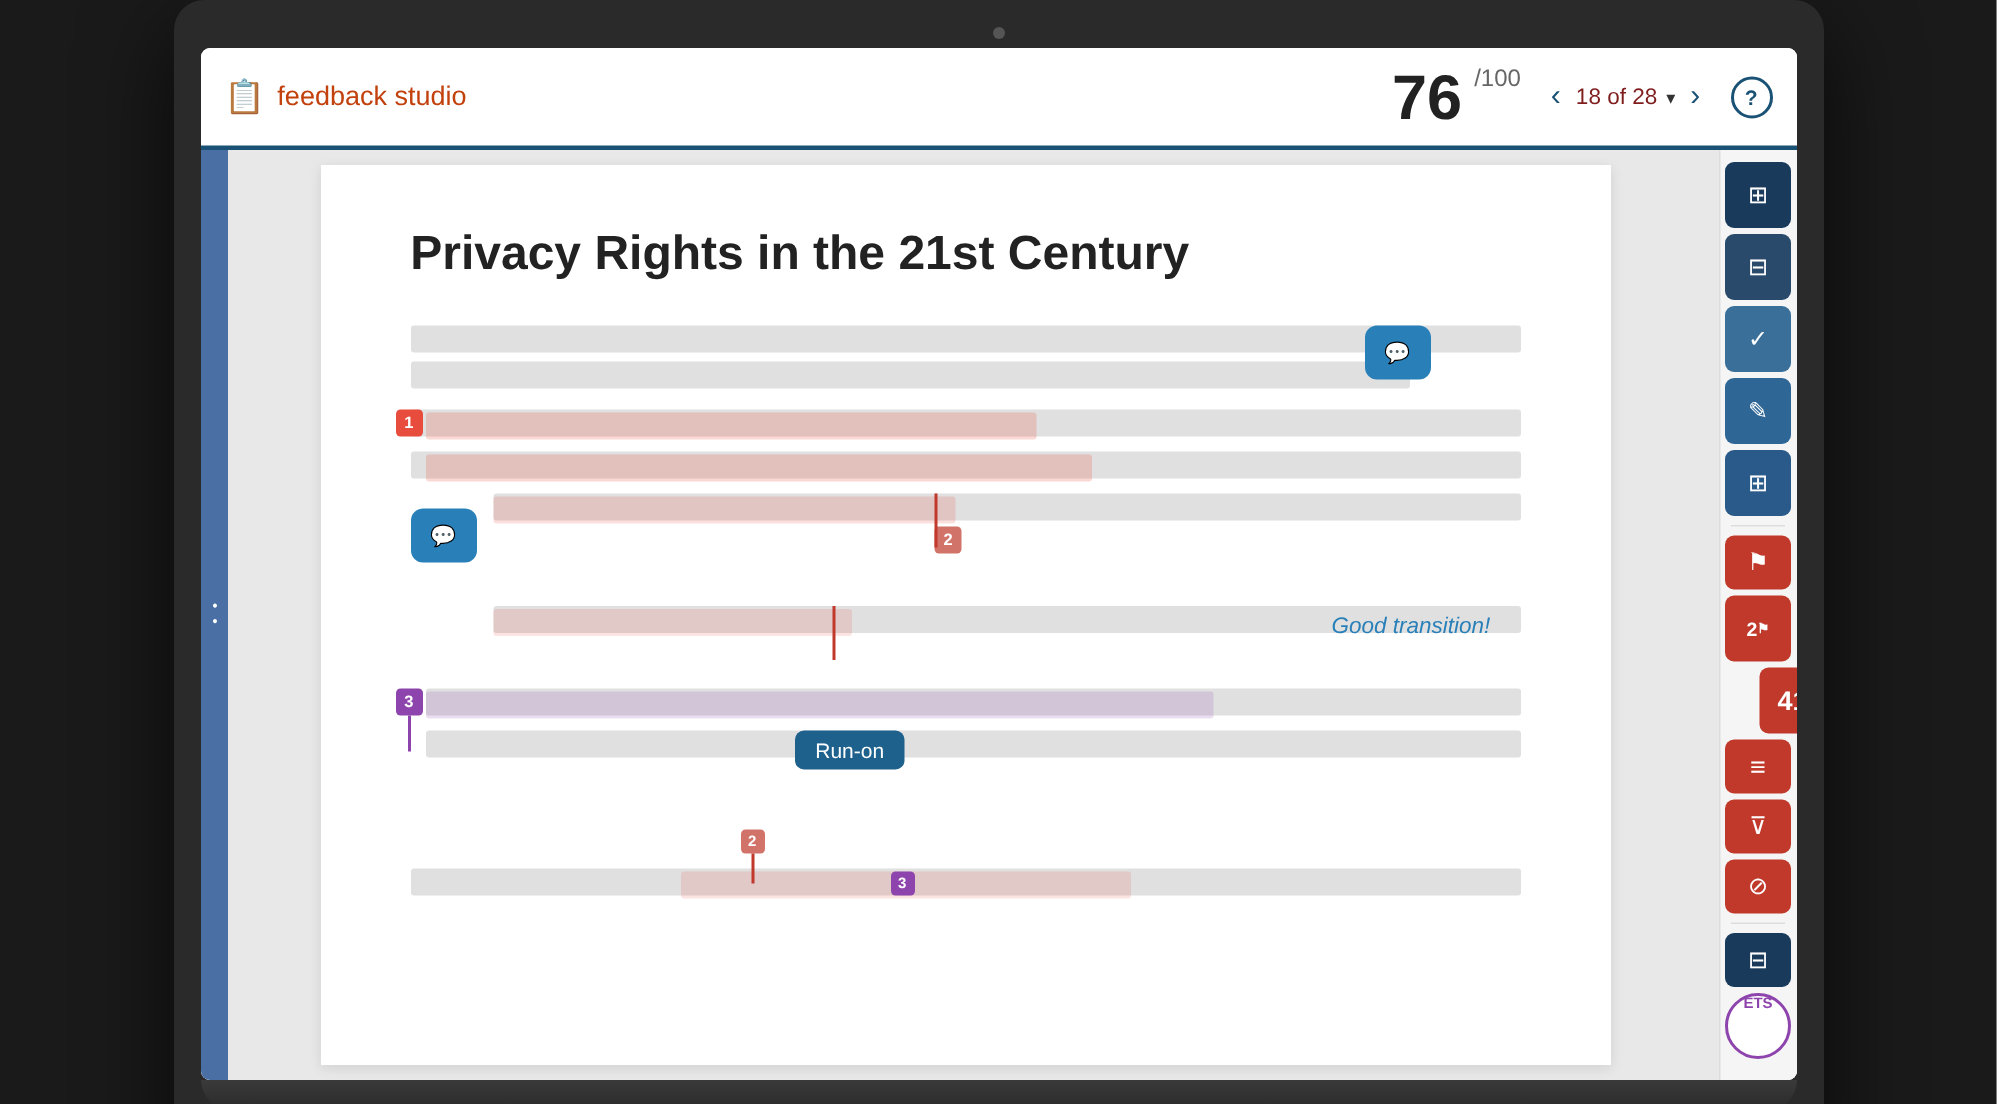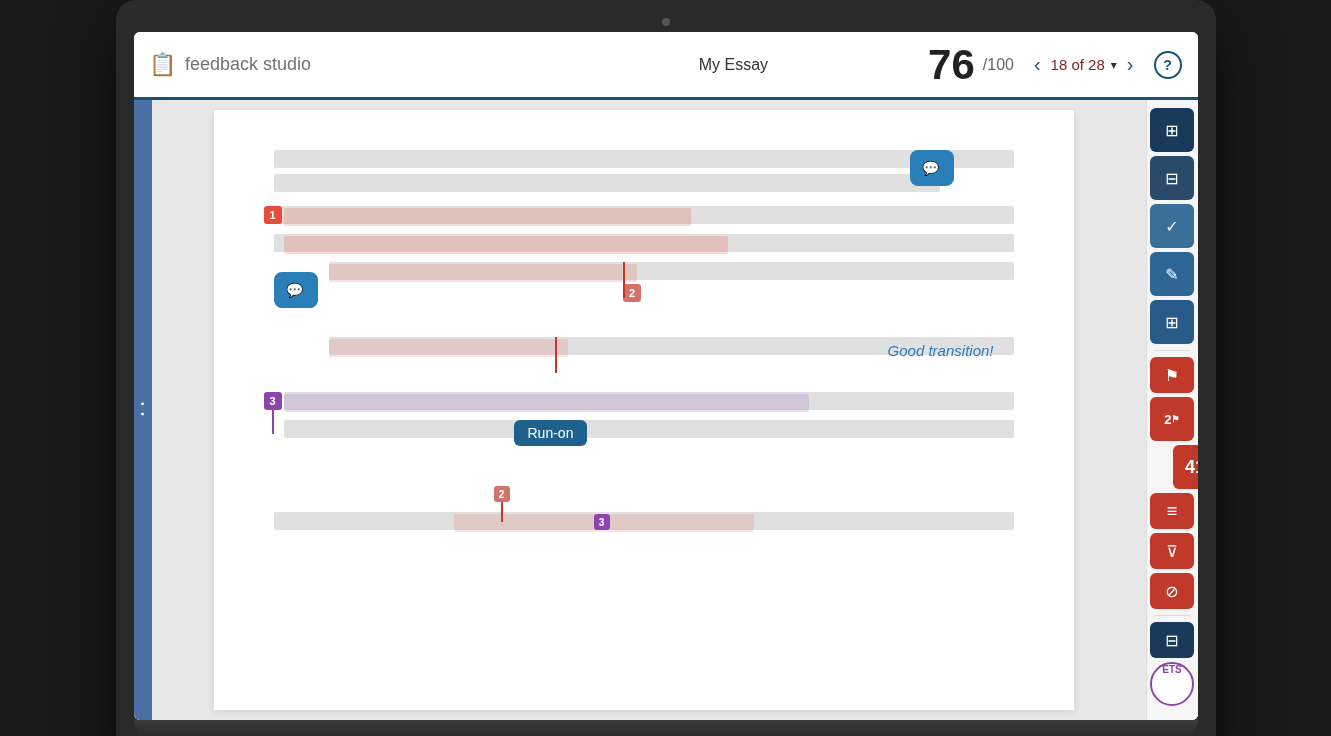--- a/index.html
+++ b/index.html
@@ -53,34 +53,33 @@
       display: flex;
       align-items: center;
       gap: 8px;
       flex: 1;
     }
     .logo-icon {
       color: #1a5276;
       font-size: 22px;
     }
     .logo-text {
-      color: #737373;
+      color: #c2410c;
       font-size: 18px;
       font-weight: 500;
     }
     .doc-title {
       flex: 1;
       text-align: center;
       font-size: 16px;
       font-weight: 500;
       color: #333;
     }
     .score-area {
       display: flex;
-      align-items: center;
       gap: 8px;
     }
     .score-number {
       font-size: 42px;
       font-weight: 700;
       color: #222;
       line-height: 1;
     }
     .score-denom {
       font-size: 16px;
@@ -291,21 +290,20 @@
 
 <div class="laptop-shell">
   <div class="camera-dot"></div>
   <div class="laptop-screen">
 
     <div class="header">
       <div class="logo-area">
         <span class="logo-icon">📋</span>
         <span class="logo-text">feedback studio</span>
       </div>
-      <div class="doc-title">My Essay</div>
       <div class="score-area">
         <span class="score-number">76</span>
         <span class="score-denom">/100</span>
       </div>
       <div class="nav-controls">
         <button class="nav-btn">‹</button>
         <span class="page-indicator">18 of 28</span>
         <span style="font-size:12px;color:#333;cursor:pointer;">▾</span>
         <button class="nav-btn">›</button>
       </div>
@@ -314,20 +312,21 @@
 
     <div class="main-layout">
 
       <div class="collapse-handle">
         <span class="collapse-handle-dots">• •</span>
       </div>
 
       <div class="doc-area">
         <div class="doc-page">
 
+          <div class="doc-title-text">Privacy Rights in the 21st Century</div>
 
           <div style="position:relative; margin-bottom: 14px;">
             <div class="line" style="width:100%;"></div>
             <div class="line" style="width:90%;"></div>
 
             <div class="comment-bubble" style="right: 60px; top: 0px; width: 44px; height: 36px;">
               <span>💬</span>
             </div>
           </div>
 
@@ -386,21 +385,21 @@
             <div style="position:absolute;left:-10px;top:0;z-index:5;">
               <div class="flag-num flag-purple">3</div>
               <div style="width:2px;height:24px;background:#8e44ad;margin-left:8px;"></div>
             </div>
 
             <div style="position:relative;height:22px;margin-bottom:6px;margin-left:10px;">
               <div class="line" style="background:#e0e0e0;width:100%;"></div>
               <div style="position:absolute;top:2px;left:0;width:72%;height:18px;background:rgba(155,89,182,0.2);border-radius:2px;"></div>
             </div>
 
-            <div class="tooltip-label tooltip-label-dark" style="left:240px; top:28px; background:#1f618d;">
+            <div class="tooltip-label tooltip-label-dark" style="left:256px; top:28px; background:#1f618d;">
               <span>Run-on</span>
             </div>
 
             <div style="position:relative;height:22px;margin-top:4px;margin-left:10px;">
               <div class="line" style="background:#e0e0e0;width:100%;"></div>
             </div>
           </div>
 
           <div style="position:relative; margin-top: 14px; height:50px;">
 

